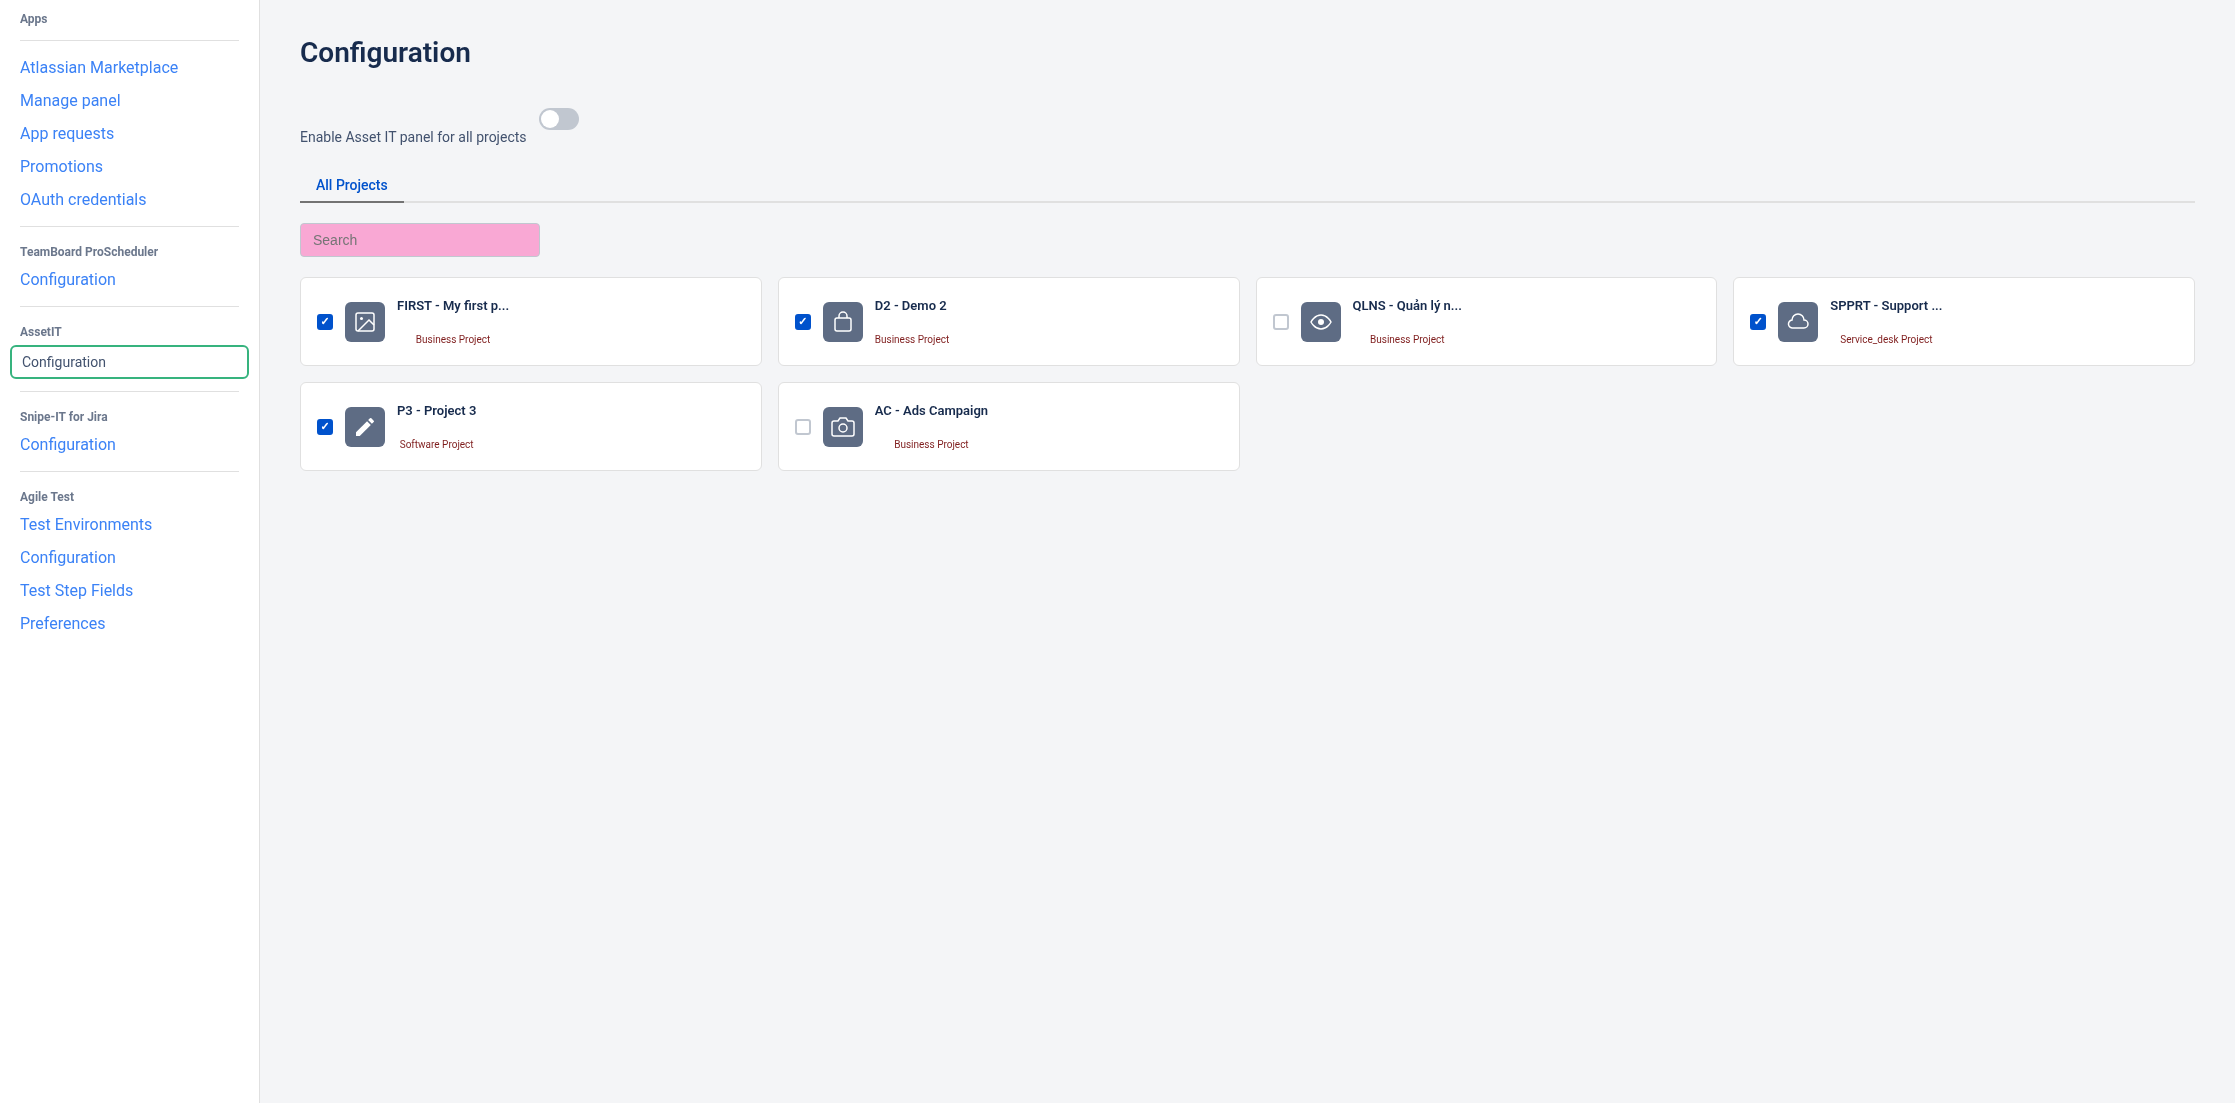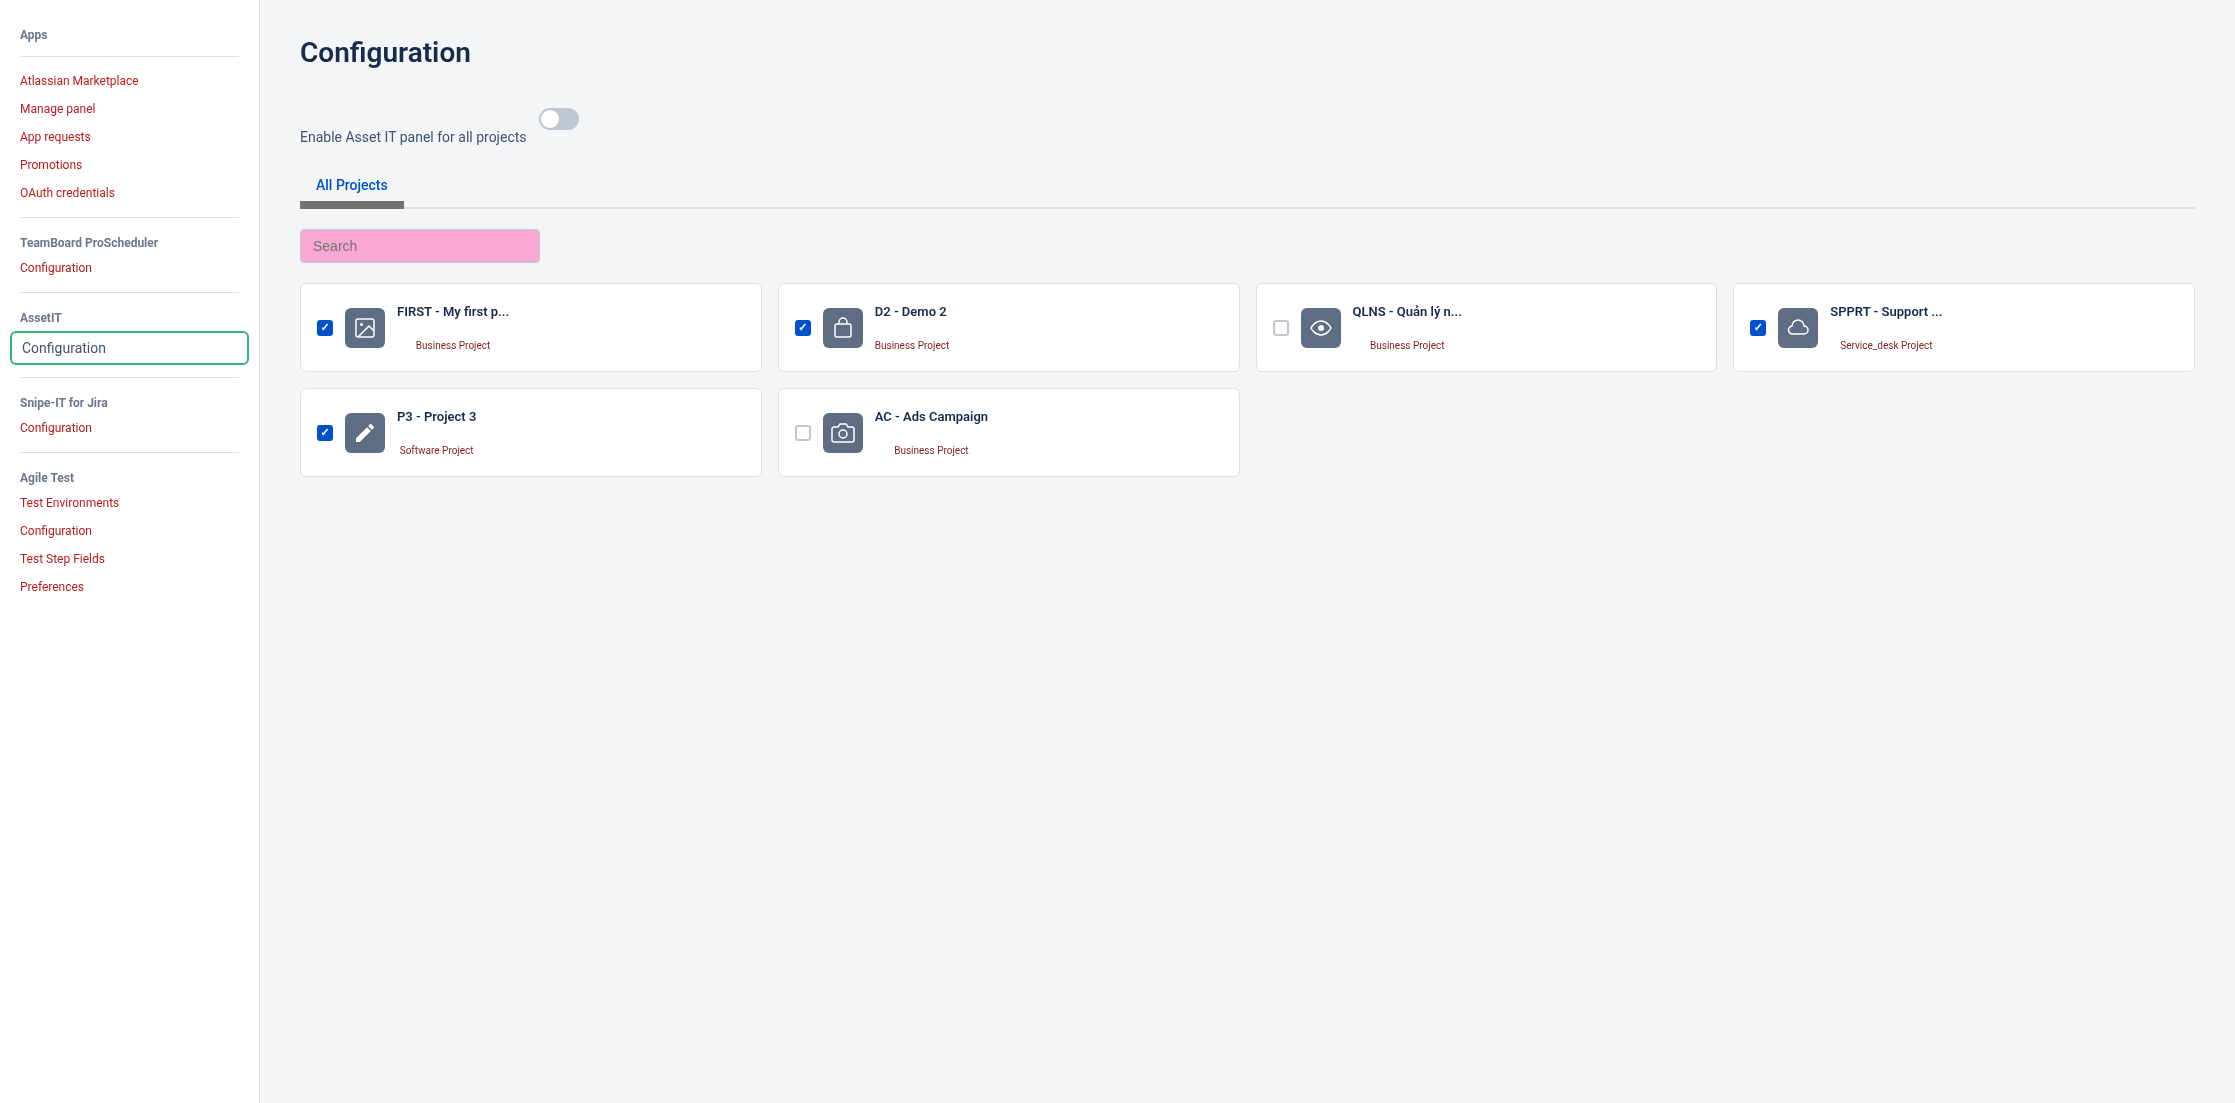--- a/index.html
+++ b/index.html
@@ -13,40 +13,40 @@
 
     
     .sidebar {
       width: 260px;
       min-width: 260px;
       background: #fff;
       border-right: 1px solid #e0e0e0;
       display: flex;
       flex-direction: column;
       overflow-y: auto;
-      padding: 20px 0 10px 0;
+      padding: 4px 0 10px 0;
     }
 
     .sidebar-section-label {
       font-size: 12px;
       font-weight: 700;
       color: #6b778c;
       padding: 8px 20px 4px 20px;
       text-transform: none;
     }
 
     .sidebar-divider {
       border: none;
       border-top: 1px solid #e0e0e0;
       margin: 10px 20px;
     }
 
     .sidebar-item {
-      font-size: 12px;
-      color: #b91c1c;
+      font-size: 16px;
+      color: #3b82f6;
       padding: 7px 20px;
       cursor: pointer;
       display: block;
       text-decoration: none;
       position: relative;
     }
 
     .highlighted-item {
       border: 2.5px solid #36b37e;
       border-radius: 6px;
@@ -122,21 +122,21 @@
       font-size: 14px;
       color: #42526e;
       padding: 8px 16px;
       cursor: pointer;
       border-bottom: 2px solid transparent;
       margin-bottom: -2px;
     }
 
     .tab.active {
       color: #0052cc;
-      border-bottom: 8px solid #737373;
+      border-bottom: 2px solid #737373;
       font-weight: 500;
     }
 
     
     .search-input {
       width: 240px;
       padding: 8px 12px;
       border: 1px solid #c1c7d0;
       border-radius: 4px;
       font-size: 14px;

